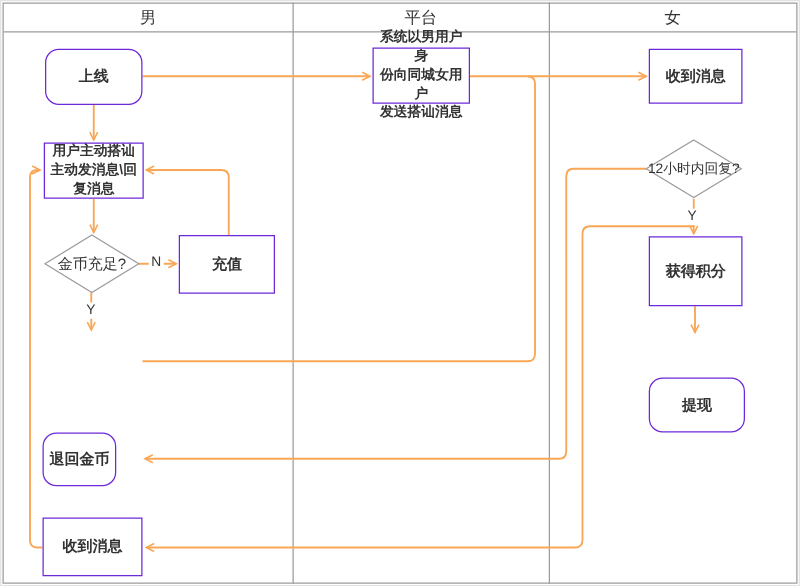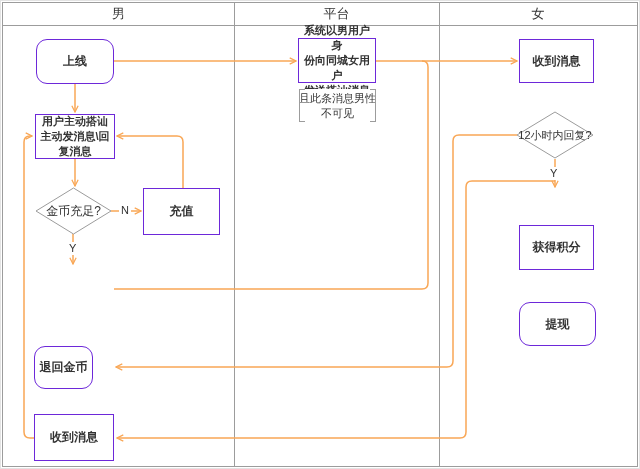--- a/index.html
+++ b/index.html
@@ -90,32 +90,30 @@
 
 
   <div class="node terminator" style="left:33px; top:345px; width:59px; height:43px;">退回金币</div>
 
   <div class="node process" style="left:33px; top:413px; width:80px; height:47px;">收到消息</div>
 
   <div class="node process f11" style="left:297px; top:37px; width:78px; height:45px;">系统以男用户身
 份向同城女用户
 发送搭讪消息</div>
 
-  <div class="node note" style="left:298px; top:88px; width:77px; height:33px;">且此条消息男性
-不可见</div>
 
   <div class="node process" style="left:518px; top:38px; width:75px; height:44px;">收到消息</div>
 
   <div class="node diamond" style="left:516px; top:111px; width:76px; height:46px;">
     <svg class="shape" viewBox="0 0 100 100" preserveAspectRatio="none">
       <polygon points="50,0 100,50 50,100 0,50"></polygon>
     </svg>
     <span class="dlabel nowrap f11">12小时内回复?</span>
   </div>
 
-  <div class="node process" style="left:518px; top:188px; width:75px; height:45px;margin-top:36px;">获得积分</div>
+  <div class="node process" style="left:518px; top:188px; width:75px; height:56px;">获得积分</div>
 
   <div class="node terminator" style="left:518px; top:268px; width:77px; height:44px;margin-top:33px;">提现</div>
 
   <div class="elabel" style="left:118px; top:203px;">N</div>
   <div class="elabel" style="left:66px; top:241px;">Y</div>
   <div class="elabel" style="left:547px; top:166px;">Y</div>
 </div>
 
 </body></html>

